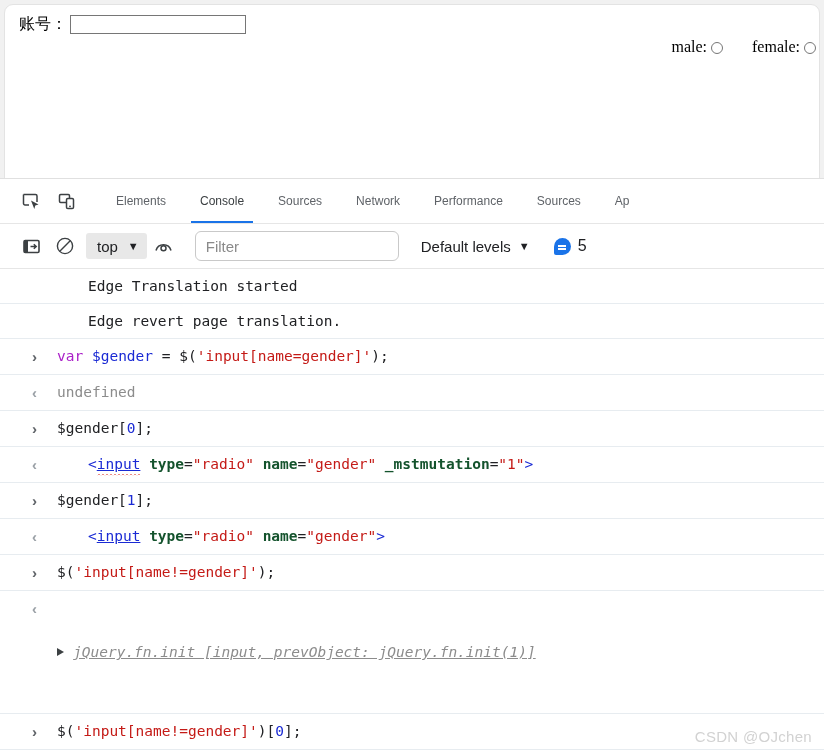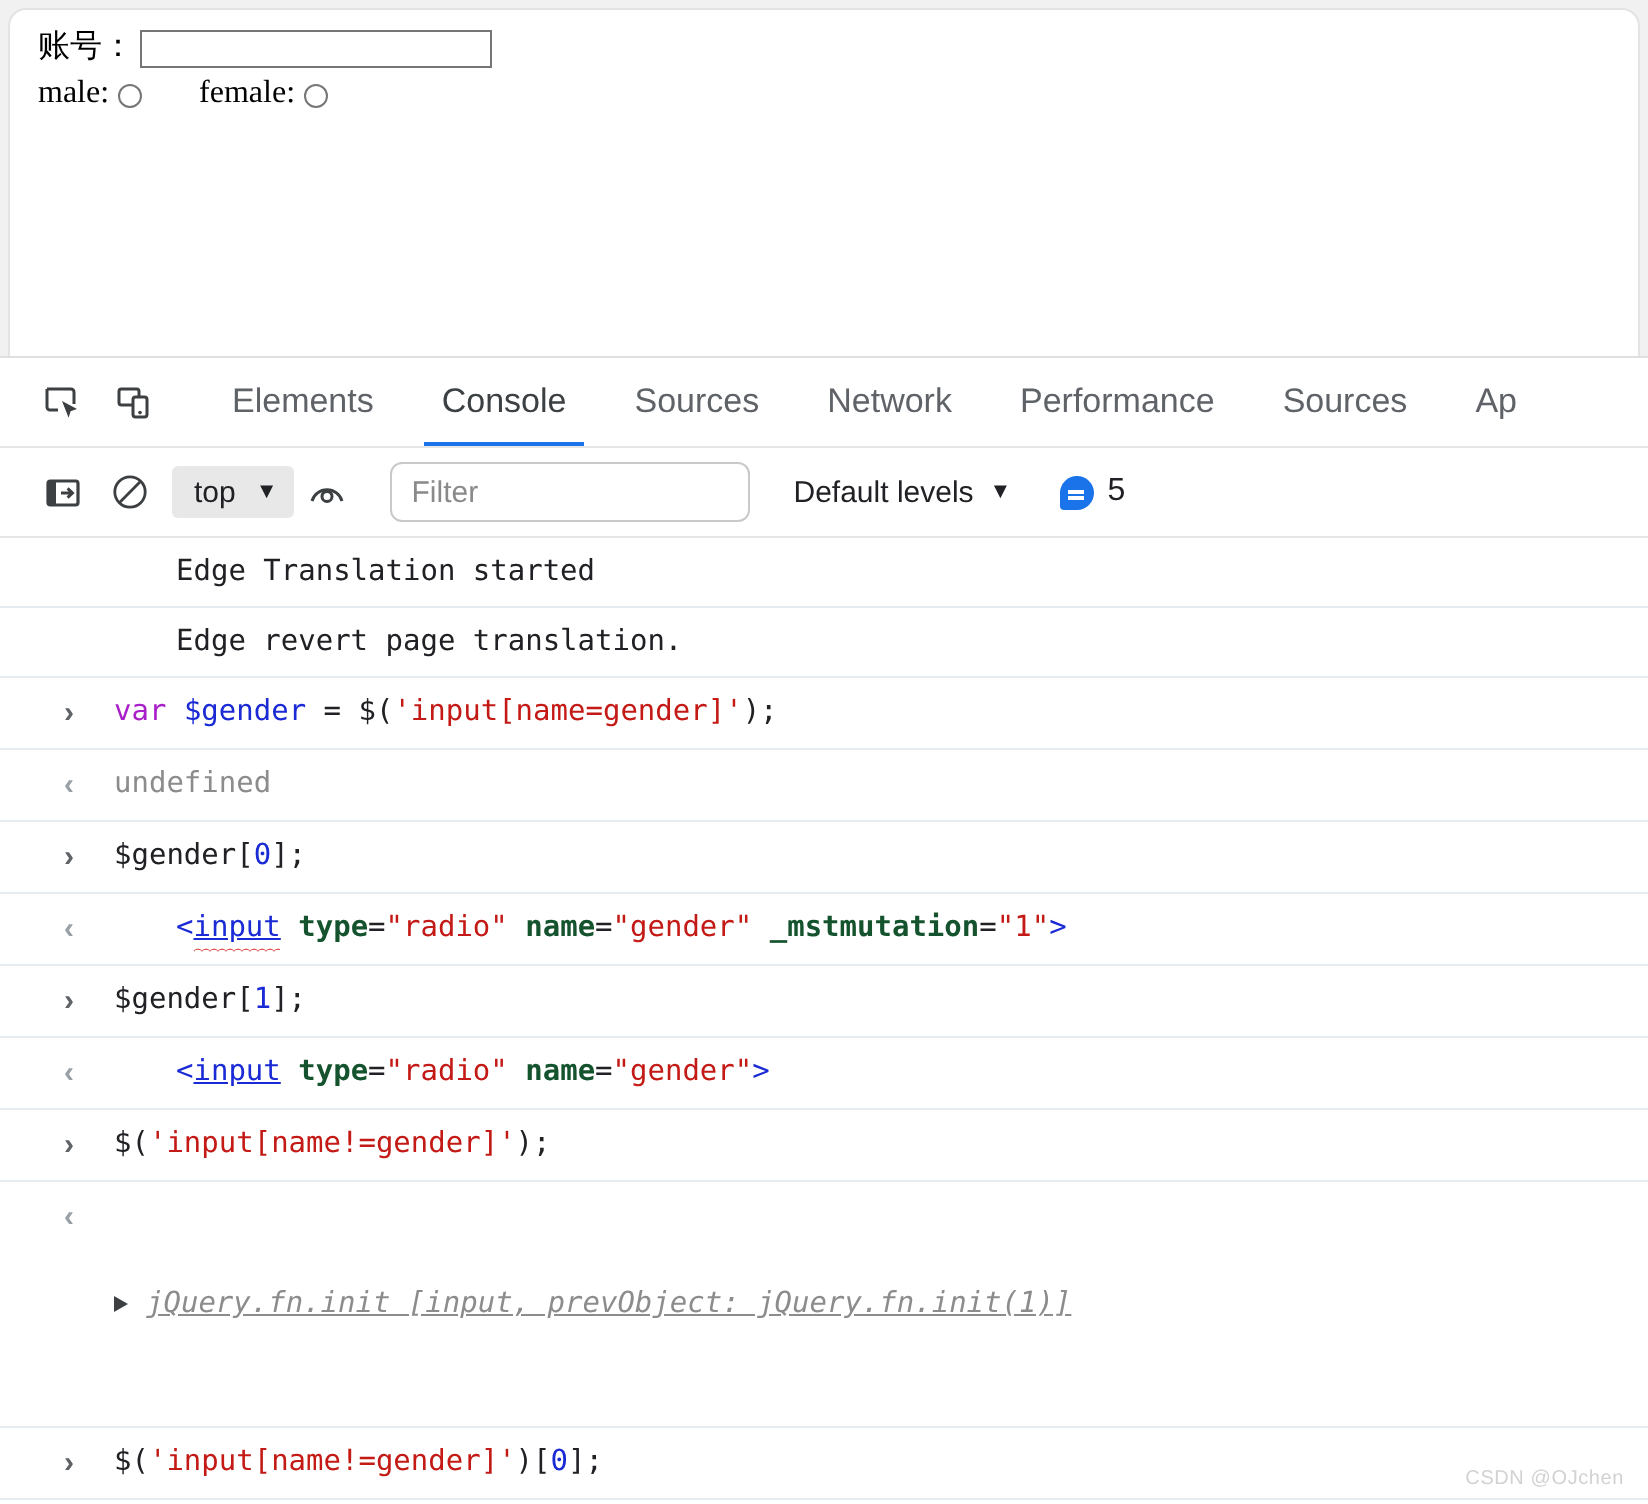--- a/index.html
+++ b/index.html
@@ -30,21 +30,21 @@
     line-height: 20px;
     margin-bottom: 3px;
   }
   .form-label { white-space: pre; }
   .text-input {
     width: 176px; height: 19px;
     border: 1px solid #767676;
     background: #fff;
     margin-left: 3px;
   }
-  .radio-row { display: flex; align-items: center; gap: 0; }
+  .radio-row { display: flex; align-items: center; gap: 0; justify-content: flex-end; }
   .radio-label { white-space: pre; }
   .radio {
     width: 12px; height: 12px;
     border: 1px solid #767676;
     border-radius: 50%;
     background: #fff;
     display: inline-block;
     margin: 0 3px 0 4px;
     position: relative; top: 1px;
   }
@@ -70,21 +70,21 @@
   }
   .tb-icon {
     width: 36px; height: 32px;
     display: flex; align-items: center; justify-content: center;
     flex: none;
   }
   .tabs { display: flex; align-items: stretch; height: 45px; margin-left: 14px; }
   .tab {
     display: flex; align-items: center;
     padding: 12px 17px;
-    font-size: 17px;
+    font-size: 12px;
     color: #5f6368;
     white-space: nowrap;
     position: relative;
   }
   .tab.active { color: #3c4043; }
   .tab.active::after {
     content: "";
     position: absolute;
     left: 8px; right: 8px; bottom: 0;
     height: 3px;
@@ -113,21 +113,21 @@
     height: 26px;
     padding: 0 8px 0 11px;
     margin-left: 4px;
     font-size: 15px;
     color: #202124;
     gap: 10px;
     flex: none;
   }
   .caret { font-size: 11px; color: #202124; line-height: 1; }
   .filter-box {
-    width: 180px; height: 30px;
+    width: 204px; height: 30px;
     border: 1px solid #c9c9c9;
     border-radius: 6px;
     background: #fff;
     display: flex; align-items: center;
     padding: 0 10px;
     font-size: 15px;
     color: #8a8a8a;
     margin-left: 14px;
     flex: none;
   }
@@ -214,21 +214,21 @@
     width: 0; height: 0;
     border-left: 7px solid #3c4043;
     border-top: 4.5px solid transparent;
     border-bottom: 4.5px solid transparent;
     flex: none;
   }
 
   .watermark {
     position: absolute;
     right: 12px; bottom: 7px;
-    font-size: 10px;
+    font-size: 15px;
     color: #d2d2d2;
     font-family: "Liberation Sans", sans-serif;
     letter-spacing: .3px;
   }
 </style>
 </head>
 <body>
 
 <div class="page-viewport">
   <div class="form-row">

